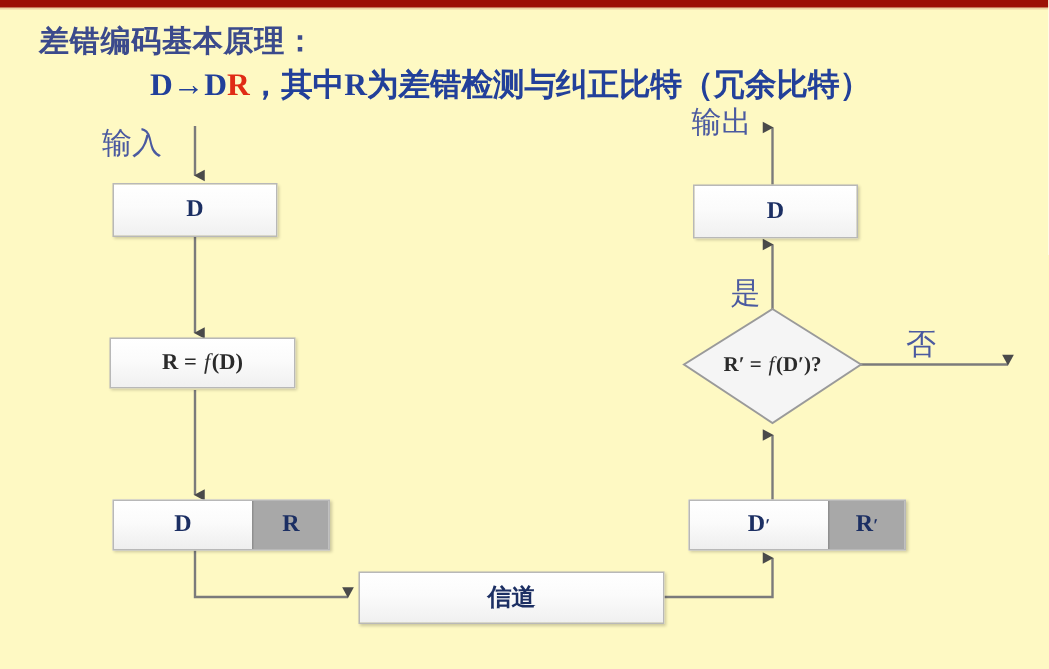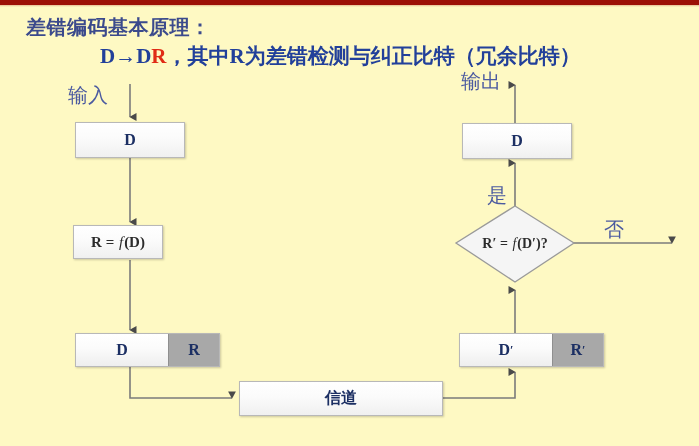--- a/index.html
+++ b/index.html
@@ -207,21 +207,21 @@
 
   <div class="side-label" style="left:68px; top:82px;">输入</div>
   <div class="side-label" style="left:461px; top:68px;">输出</div>
   <div class="side-label" style="left:487px; top:182px;">是</div>
   <div class="side-label" style="left:604px; top:216px;">否</div>
 
   <div class="node" style="left:75px; top:122px; width:110px; height:36px; font-size:16px;">
     <span>D</span>
   </div>
 
-  <div class="node" style="left:73px; top:225px; width:90px; height:34px;">
+  <div class="node" style="left:73px; top:225px; width:124px; height:34px;">
     <span class="mono-math"><span>R</span>&nbsp;<span>=</span>&nbsp;<i>f</i><span>(D)</span></span>
   </div>
 
   <div class="split-node" style="left:75px; top:333px; width:145px; height:34px;">
     <div class="cell-d">
         <span>D</span>
       </div>
     <div class="cell-r">
         <span>R</span>
       </div>

